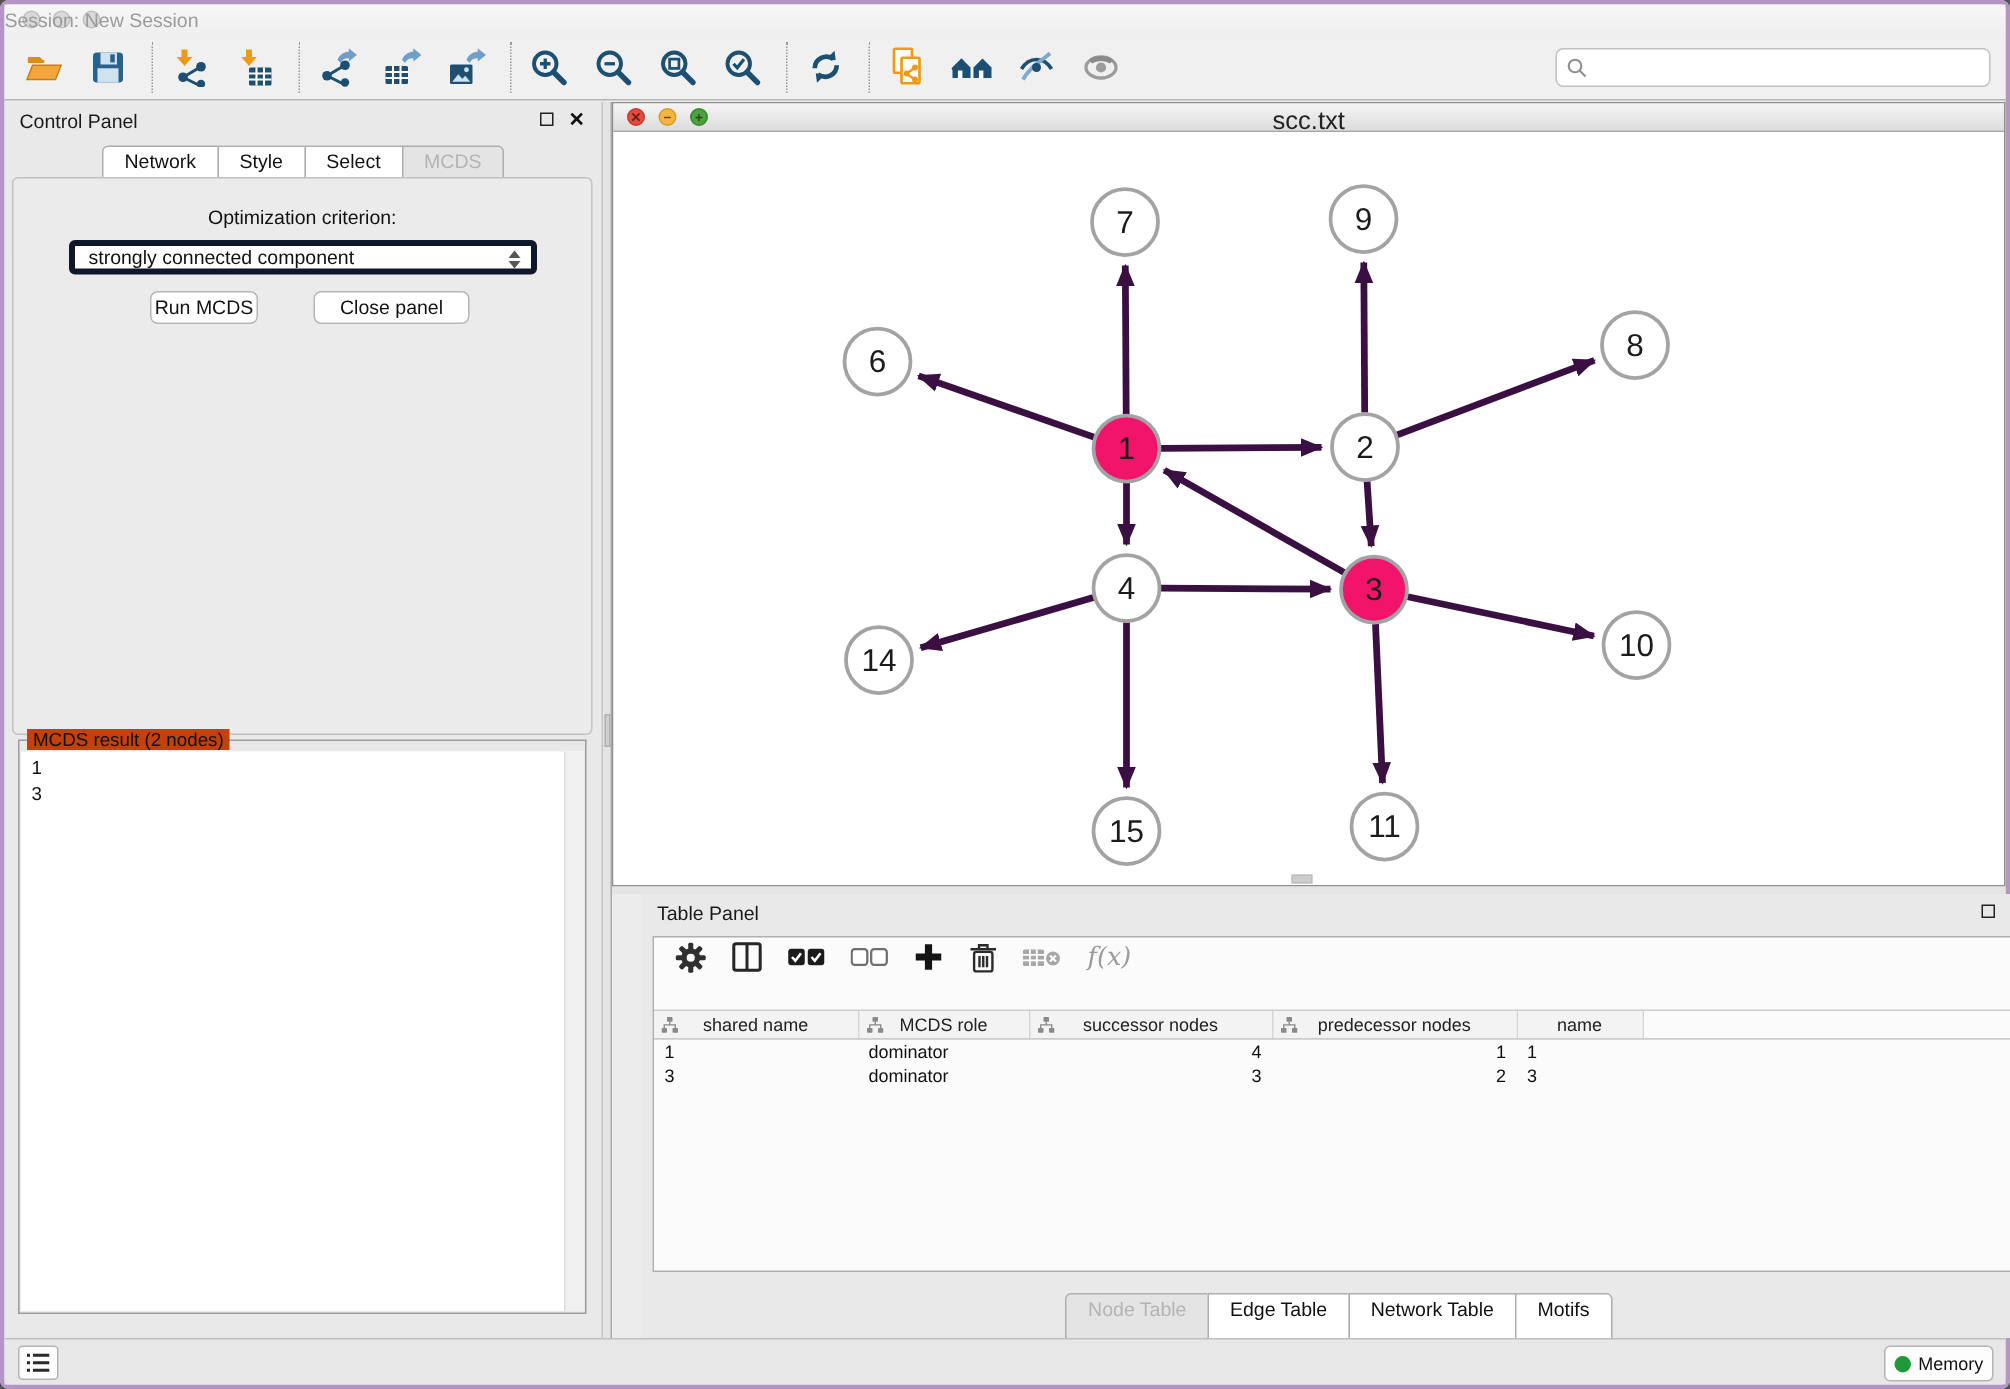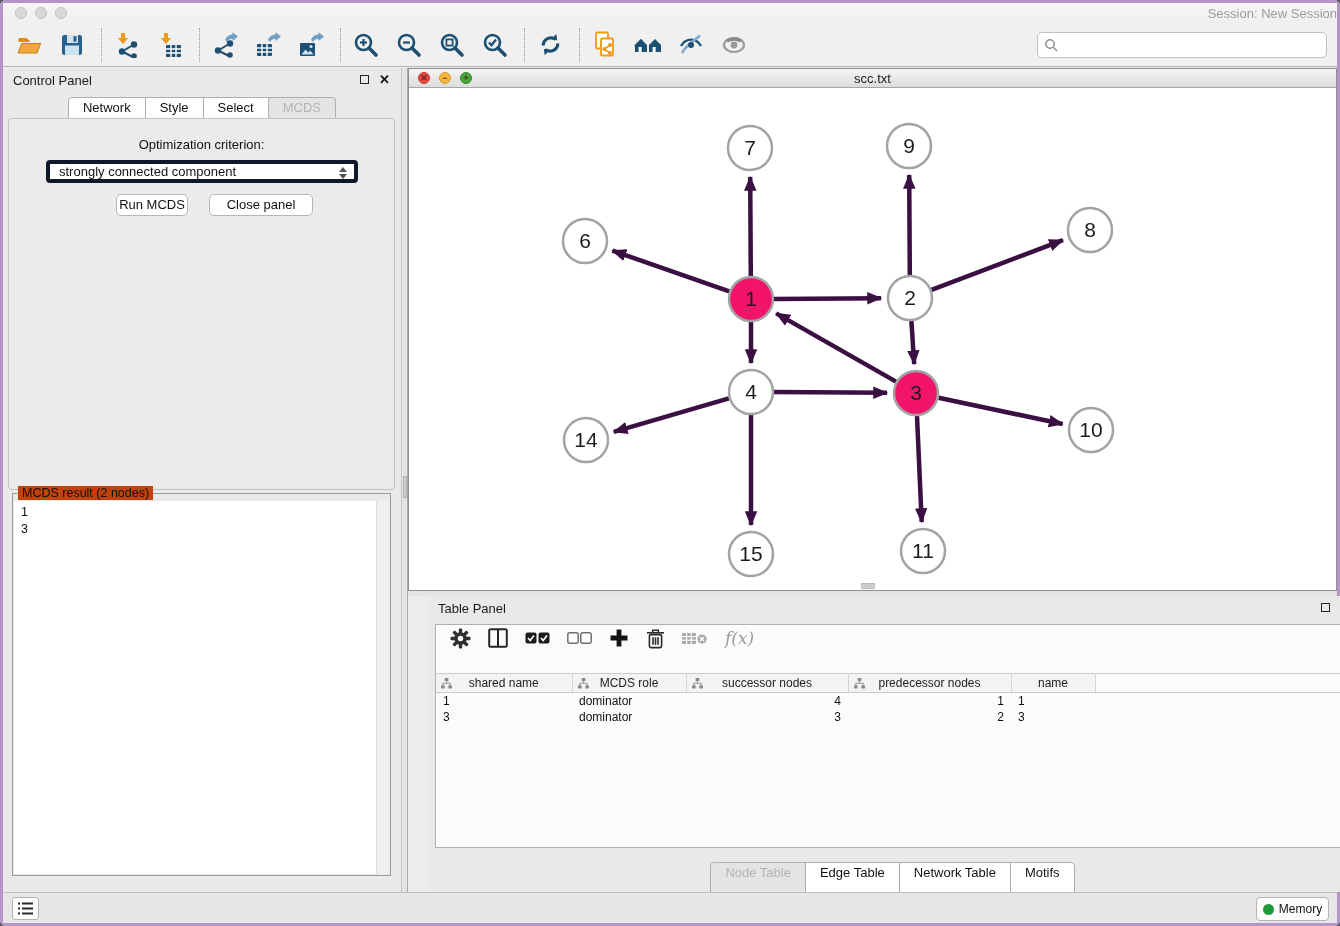--- a/index.html
+++ b/index.html
@@ -5,21 +5,21 @@
   html,body{margin:0;padding:0;background:#555;}
   *{box-sizing:border-box;font-family:"Liberation Sans",sans-serif;}
   #app{position:relative;width:1340px;height:926px;background:#ececec;overflow:hidden;
        box-shadow:inset 0 0 0 3px #b495c8;border-radius:6px;}
 
   
   #titlebar{position:absolute;left:3px;top:3px;width:1334px;height:20px;
             background:linear-gradient(#f7f7f7,#efefef);}
   .tl-dot{position:absolute;top:4px;width:12px;height:12px;border-radius:50%;
           background:#d9d9d9;border:1px solid #c0c0c0;}
-  #win-title{position:absolute;left:0;right:0;top:3px;text-align:right;
+  #win-title{position:absolute;left:0;right:0;top:3px;text-align:left;
              font-size:13px;color:#9b9b9b;}
 
   
   #toolbar{position:absolute;left:3px;top:23px;width:1334px;height:44px;
            background:#f0f0f0;border-bottom:1px solid #b5b5b5;
            display:flex;align-items:center;padding-left:10px;}
   .tb-icon{width:32px;height:32px;margin-right:11px;display:flex;align-items:center;
            justify-content:center;cursor:default;}
   .tb-sep{height:34px;border-left:1px dotted #999;margin:0 9px 0 2px;}
   #search-box{position:absolute;right:10px;top:9px;width:290px;height:26px;
@@ -44,21 +44,21 @@
   #opt-label{position:absolute;left:0;right:0;top:18px;text-align:center;font-size:13px;color:#111;}
   #criterion-select{position:absolute;left:37px;top:41px;width:312px;height:23px;background:#fff;
           border:4px solid #0f172a;border-radius:4px;font-size:13px;color:#111;
           display:flex;align-items:center;padding-left:9px;}
   .updown{position:absolute;right:7px;top:3px;display:flex;flex-direction:column;align-items:center;}
   .updown i{display:block;width:0;height:0;border-left:4px solid transparent;border-right:4px solid transparent;}
   .updown .up{border-bottom:5px solid #555;margin-bottom:2px;}
   .updown .dn{border-top:5px solid #555;}
   .cp-btn{position:absolute;top:75px;height:22px;background:#fff;border:1px solid #b6b6b6;
           border-radius:5px;font-size:13px;color:#111;text-align:center;line-height:20px;}
-  #run-btn{left:91px;width:72px;margin-left:16px;}
+  #run-btn{left:91px;width:72px;}
   #close-btn{left:200px;width:104px;}
   #result-fieldset{position:absolute;left:9px;top:425px;width:379px;height:383px;border:1px solid #9c9c9c;}
   #result-legend{position:absolute;left:5px;top:-8px;background:#c2410c;padding:0 4px;font-size:12.5px;color:#111;}
   #result-inner{position:absolute;left:1px;right:1px;top:7px;bottom:1px;background:#fff;}
   #result-lines{position:absolute;left:0;top:0;right:14px;bottom:0;padding:3px 0 0 7px;
                 font-size:12.5px;line-height:17px;color:#111;}
   #result-scroll{position:absolute;right:0;top:0;bottom:0;width:13px;background:#f0f0f0;border-left:1px solid #dcdcdc;}
 
   
   #v-divider{position:absolute;left:401px;top:68px;width:7px;height:824px;background:#e4e4e4;
@@ -68,21 +68,21 @@
   
   #network-window{position:absolute;left:408px;top:68px;width:929px;height:523px;
                   border:1px solid #8f8f8f;background:#fff;}
   #nw-titlebar{position:relative;height:19px;background:linear-gradient(#f5f5f5,#dcdcdc);
                border-bottom:1px solid #a6a6a6;}
   .nw-dot{position:absolute;top:3px;width:12px;height:12px;border-radius:50%;font-size:9px;
           line-height:11px;text-align:center;color:rgba(60,20,10,.75);font-weight:bold;}
   #nw-close{left:9px;background:#e6493f;border:1px solid #c33a31;}
   #nw-min{left:30px;background:#f5b63f;border:1px solid #d89a28;}
   #nw-zoom{left:51px;background:#47a33c;border:1px solid #35892c;}
-  #nw-title{position:absolute;left:0;right:0;top:2px;text-align:center;font-size:13px;color:#222;}
+  #nw-title{position:absolute;left:0;right:0;top:2px;text-align:center;font-size:17px;color:#222;}
   #graph-area{position:relative;width:927px;height:502px;background:#fff;overflow:hidden;}
   #graph-svg text{font-family:"Liberation Sans",sans-serif;}
   #nw-bottom-handle{position:absolute;left:452px;bottom:1px;width:14px;height:6px;background:#cdcdcd;border:1px solid #bdbdbd;}
 
   
   #h-gap{position:absolute;left:408px;top:591px;width:929px;height:5px;background:#e4e4e4;}
 
   
   #table-panel{position:absolute;left:428px;top:596px;width:929px;height:296px;background:#e9e9e9;}
   #tp-box{position:absolute;left:7px;top:28px;width:916px;height:224px;background:#fbfbfb;

